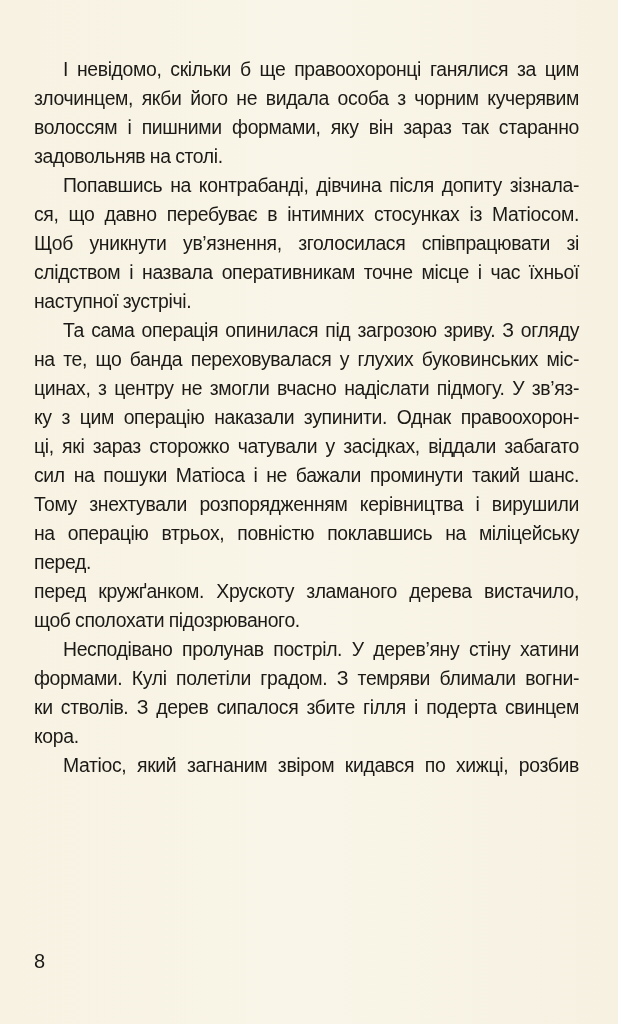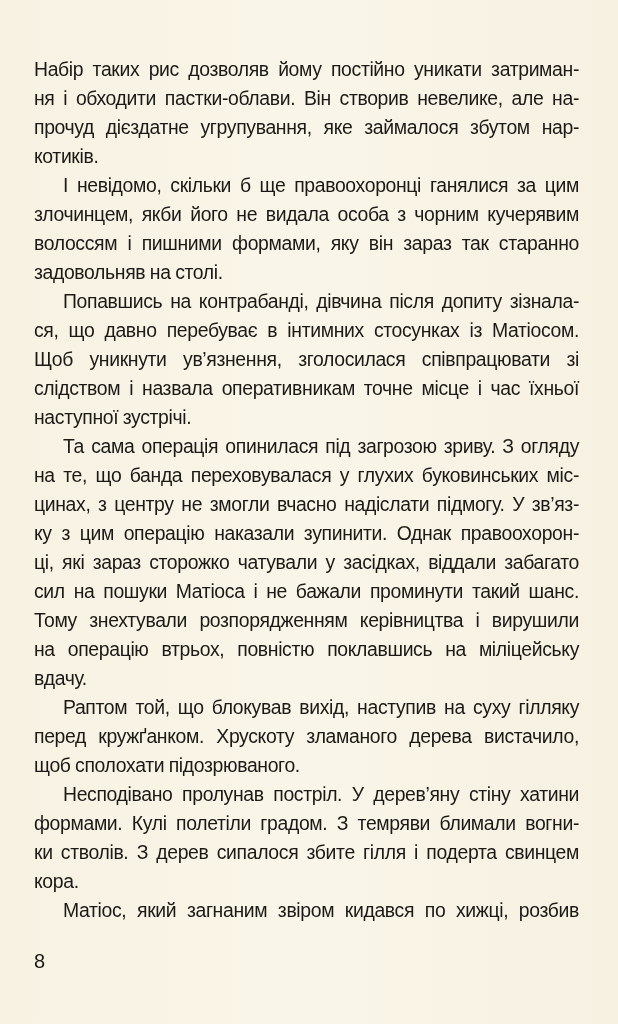--- a/index.html
+++ b/index.html
@@ -53,26 +53,20 @@
     font-size: 20px;
     color: #1c1a17;
   }
 </style>
 </head>
 <body>
 
 <div class="page">
   <div class="text-block" id="text-block">
       <div>
-        <span class="line">Набір таких рис дозволяв йому постійно уникати затриман-</span>
-        <span class="line">ня і обходити пастки-облави. Він створив невелике, але на-</span>
-        <span class="line">прочуд дієздатне угрупування, яке займалося збутом нар-</span>
-        <span class="line last">котиків.</span>
-      </div>
-      <div>
         <span class="line indent">І невідомо, скільки б ще правоохоронці ганялися за цим</span>
         <span class="line">злочинцем, якби його не видала особа з чорним кучерявим</span>
         <span class="line">волоссям і пишними формами, яку він зараз так старанно</span>
         <span class="line last">задовольняв на столі.</span>
       </div>
       <div>
         <span class="line indent">Попавшись на контрабанді, дівчина після допиту зізнала-</span>
         <span class="line">ся, що давно перебуває в інтимних стосунках із Матіосом.</span>
         <span class="line">Щоб уникнути ув’язнення, зголосилася співпрацювати зі</span>
         <span class="line">слідством і назвала оперативникам точне місце і час їхньої</span>
@@ -80,24 +74,23 @@
       </div>
       <div>
         <span class="line indent">Та сама операція опинилася під загрозою зриву. З огляду</span>
         <span class="line">на те, що банда переховувалася у глухих буковинських міс-</span>
         <span class="line">цинах, з центру не змогли вчасно надіслати підмогу. У зв’яз-</span>
         <span class="line">ку з цим операцію наказали зупинити. Однак правоохорон-</span>
         <span class="line">ці, які зараз сторожко чатували у засідках, віддали забагато</span>
         <span class="line">сил на пошуки Матіоса і не бажали проминути такий шанс.</span>
         <span class="line">Тому знехтували розпорядженням керівництва і вирушили</span>
         <span class="line">на операцію втрьох, повністю поклавшись на міліцейську</span>
-        <span class="line last">вдачу.</span>
+        <span class="line last">перед.</span>
       </div>
       <div>
-        <span class="line indent">Раптом той, що блокував вихід, наступив на суху гілляку</span>
         <span class="line">перед кружґанком. Хрускоту зламаного дерева вистачило,</span>
         <span class="line last">щоб сполохати підозрюваного.</span>
       </div>
       <div>
         <span class="line indent">Несподівано пролунав постріл. У дерев’яну стіну хатини</span>
         <span class="line">формами. Кулі полетіли градом. З темряви блимали вогни-</span>
         <span class="line">ки стволів. З дерев сипалося збите гілля і подерта свинцем</span>
         <span class="line last">кора.</span>
       </div>
       <div>

